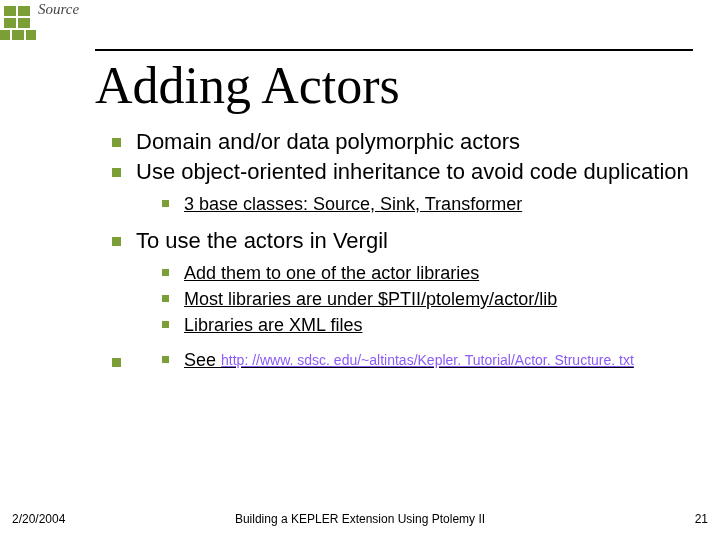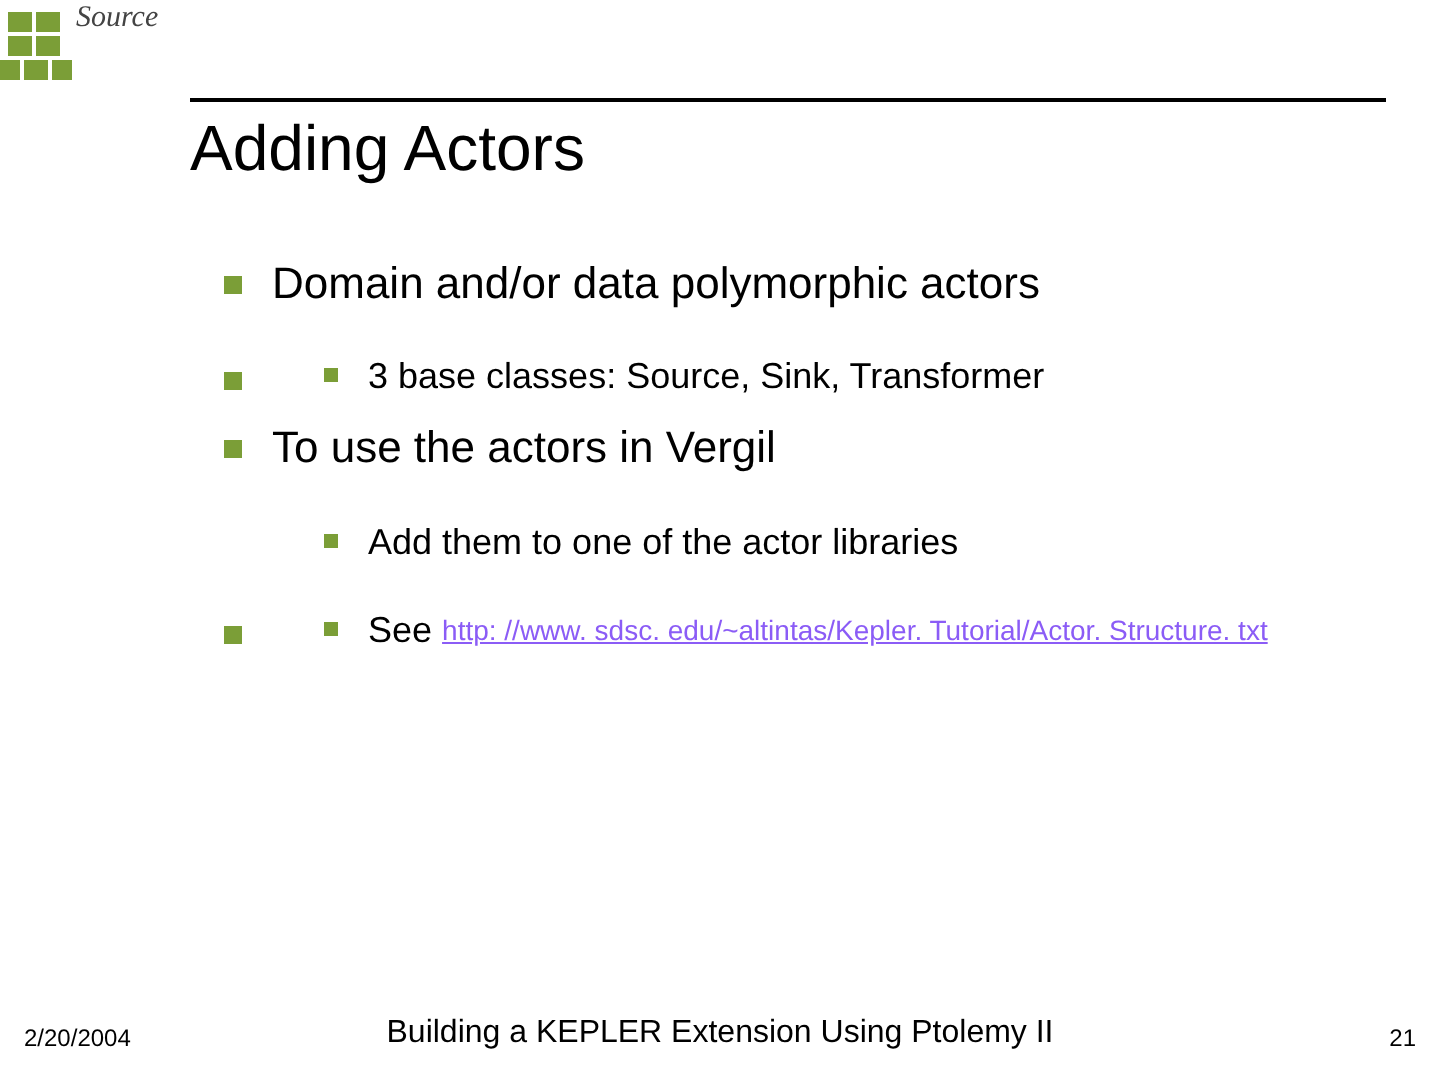--- a/index.html
+++ b/index.html
@@ -45,22 +45,22 @@
     left: 95px;
     top: 49px;
     width: 598px;
     height: 2px;
     background: #000;
   }
   .title {
     position: absolute;
     left: 95px;
     top: 56px;
-    font-family: Liberation Sans, sans-serif;
-    font-size: 32px;
+    font-family: Liberation Serif, serif;
+    font-size: 52px;
     font-weight: 400;
     color: #000;
     text-align: center;
   }
   .content {
     position: absolute;
     left: 110px;
     top: 128px;
     width: 590px;
   }
@@ -80,22 +80,23 @@
     content: "";
     position: absolute;
     left: 2px;
     top: 10px;
     width: 9px;
     height: 9px;
     background: #7b9e37;
   }
   ul.lvl2 {
     list-style: none;
-    margin: 20px 0 10px 0;
+    margin: 6px 0 10px 0;
     padding: 0 0 0 24px;
+    text-decoration: underline;
   }
   ul.lvl2 > li {
     position: relative;
     padding-left: 24px;
     font-size: 18px;
     line-height: 1.35;
     margin-bottom: 2px;
   }
   ul.lvl2 > li::before {
     content: "";
@@ -122,21 +123,21 @@
     font-size: 12px;
     color: #000;
     font-family: Arial, sans-serif;
   }
   .footer-title {
     position: absolute;
     left: 0;
     right: 0;
     bottom: 14px;
     text-align: center;
-    font-size: 16px;
+    font-size: 12px;
     font-family: Arial, sans-serif;
   }
   .slide-num {
     position: absolute;
     right: 12px;
     bottom: 14px;
     font-size: 12px;
     font-family: Arial, sans-serif;
     text-align: center;
   }
@@ -158,28 +159,31 @@
 </div>
 
 <div class="top-rule"></div>
 
 <div class="title">Adding Actors</div>
 
 <div class="content">
   <ul class="lvl1">
     <li><span>Domain and/or data polymorphic actors</span></li>
     <li>
+      <span>Use object-oriented inheritance to avoid code duplication</span>
       <ul class="lvl2">
         <li><span>3 base classes: Source, Sink, Transformer</span></li>
       </ul>
     </li>
     <li>
       <span>To use the actors in Vergil</span>
       <ul class="lvl2">
         <li><span>Add them to one of the actor libraries</span></li>
+        <li><span>Most libraries are under $PTII/ptolemy/actor/lib</span></li>
+        <li><span>Libraries are XML files</span></li>
       </ul>
     </li>
     <li>
       <ul class="lvl2">
         <li>
           <span class="see-label">See </span><a href="#" class="link">http: //www. sdsc. edu/~altintas/Kepler. Tutorial/Actor. Structure. txt</a>
         </li>
       </ul>
     </li>
   </ul>

